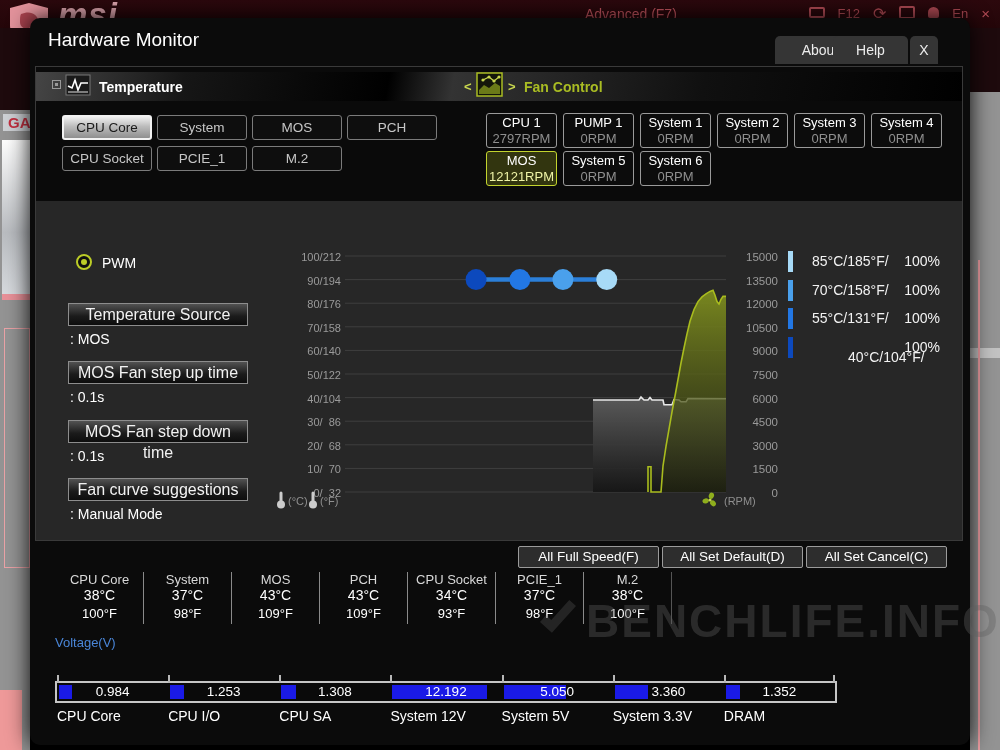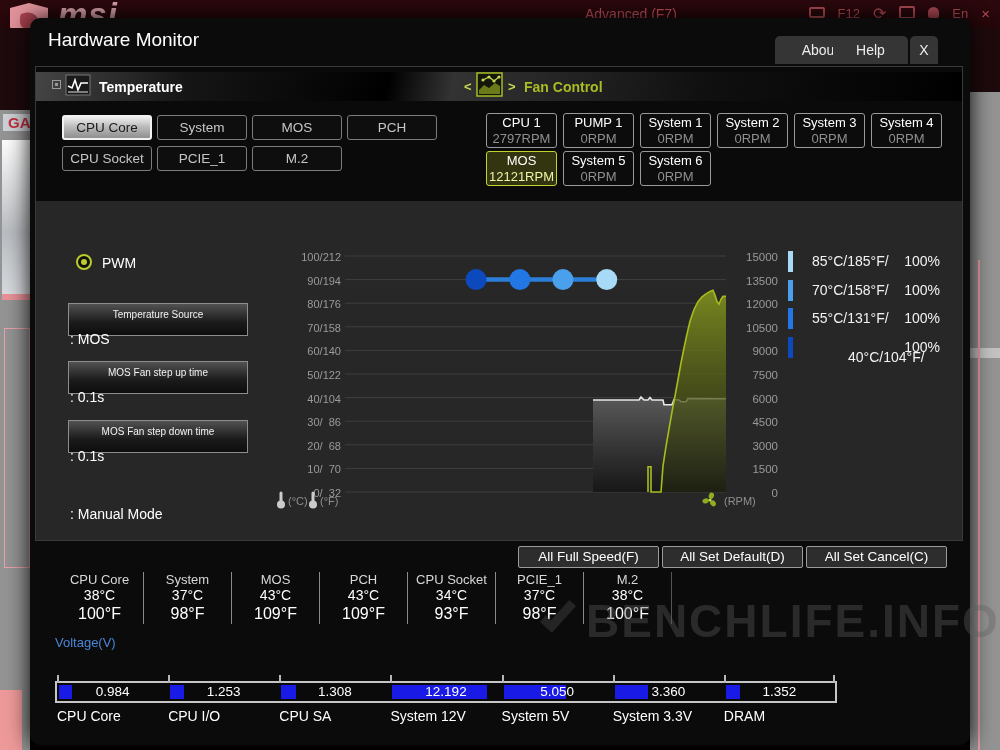--- a/index.html
+++ b/index.html
@@ -63,41 +63,41 @@
          background:#0c0c0c; text-align:center; padding-top:1px; }
   .fan .n { font-size:13px; color:#fff; line-height:16px; }
   .fan .r { font-size:13px; color:#8f8f8f; line-height:15px; }
   .fan.active { background:#32350f; border-color:#c3d42e; }
   .fan.active .r { color:#eef3a6; }
 
   .content { position:absolute; left:0; top:134px; width:926px; height:339px; background:#272727; }
   .radio { position:absolute; left:40px; top:53px; width:16px; height:16px; border:2px solid #bccd27; border-radius:50%; background:#111; }
   .radio::after { content:''; position:absolute; left:3px; top:3px; width:6px; height:6px; border-radius:50%; background:#bccd27; }
   .pwm-label { position:absolute; left:66px; top:54px; color:#fff; font-size:14px; }
-  .fld-btn { position:absolute; left:32px; width:180px; height:33px; line-height:21px; text-align:center;
-             color:#f2f2f2; font-size:10px; border:1px solid #8d8d8d;
+  .fld-btn { position:absolute; left:32px; width:180px; height:23px; line-height:21px; text-align:center;
+             color:#f2f2f2; font-size:16px; border:1px solid #8d8d8d;
              background:linear-gradient(#525252,#1b1b1b 58%,#0d0d0d); }
   .fld-val { position:absolute; left:34px; color:#fff; font-size:14px; }
 
   .tickL { position:absolute; left:243px; width:62px; text-align:right; color:#9a9a9a; font-size:11px; white-space:pre; }
   .tickR { position:absolute; left:700px; width:42px; text-align:right; color:#9a9a9a; font-size:11.5px; }
   .unit-label { position:absolute; color:#8f8f8f; font-size:11px; }
   .leg-bar { position:absolute; left:752px; width:5px; height:21px; }
   .leg-temp { position:absolute; left:776px; color:#f2f2f2; font-size:14px; }
   .leg-pct { position:absolute; left:856px; width:48px; text-align:right; color:#f2f2f2; font-size:14px; }
 
   .act-btn { position:absolute; top:528px; width:141px; height:22px; line-height:20px; text-align:center;
              background:#2d2d2d; border:1px solid #9b9b9b; border-radius:2px; color:#fff; font-size:13.5px; }
 
   .readouts { position:absolute; left:26px; top:554px; display:flex; }
   .ro-col { width:88px; text-align:center; height:52px; border-right:1px solid #8a8a8a; }
   .ro-col:last-child { border-right:1px solid #555; }
   .ro-name { font-size:13px; color:#d8d8d8; line-height:15px; }
   .ro-c { font-size:14px; color:#fff; line-height:17px; }
-  .ro-f { font-size:16px; color:#fff; line-height:19px; }
+  .ro-f { font-size:13px; color:#fff; line-height:19px; }
 
   .volt-title { position:absolute; left:25px; top:617px; color:#4a86d8; font-size:13px; }
   .gauge { position:absolute; left:25px; top:663px; width:782px; height:22px; background:#0a0a0a; border:2px solid #c6c6c6; }
   .gseg { position:absolute; top:0; height:18px; }
   .gtick { position:absolute; top:-8px; width:2px; height:8px; background:#b8b8b8; }
   .gfill { position:absolute; left:2px; top:2px; height:14px; }
   .gval { position:absolute; left:0; top:1px; width:100%; text-align:center; color:#fff; font-size:13.5px; z-index:2; }
   .glabel { position:absolute; top:690px; color:#fff; font-size:14px; }
 
   .watermark { position:absolute; left:556px; top:576px; color:rgba(95,95,95,.38); font-size:46px; font-weight:bold;
@@ -217,20 +217,21 @@
     <div class="content" id="content">
       <div class="radio"></div>
       <div class="pwm-label">PWM</div>
 
     <div class="fld-btn" style="top: 102px;">Temperature Source</div>
         <div class="fld-val" style="top: 130px;">: MOS</div>
         <div class="fld-btn" style="top: 160.3px;">MOS Fan step up time</div>
         <div class="fld-val" style="top: 188.3px;">: 0.1s</div>
         <div class="fld-btn" style="top: 218.6px;">MOS Fan step down time</div>
         <div class="fld-val" style="top: 246.6px;">: 0.1s</div>
+        <div class="fld-btn" style="top: 276.9px;">Fan curve suggestions</div>
         <div class="fld-val" style="top: 304.9px;">: Manual Mode</div>
         <div class="tickL" style="top: 50px;">100/212</div>
         <div class="tickL" style="top: 73.6px;">  90/194</div>
         <div class="tickL" style="top: 97.2px;">  80/176</div>
         <div class="tickL" style="top: 120.8px;">  70/158</div>
         <div class="tickL" style="top: 144.4px;">  60/140</div>
         <div class="tickL" style="top: 168px;">  50/122</div>
         <div class="tickL" style="top: 191.6px;">  40/104</div>
         <div class="tickL" style="top: 215.2px;">  30/  86</div>
         <div class="tickL" style="top: 238.8px;">  20/  68</div>

